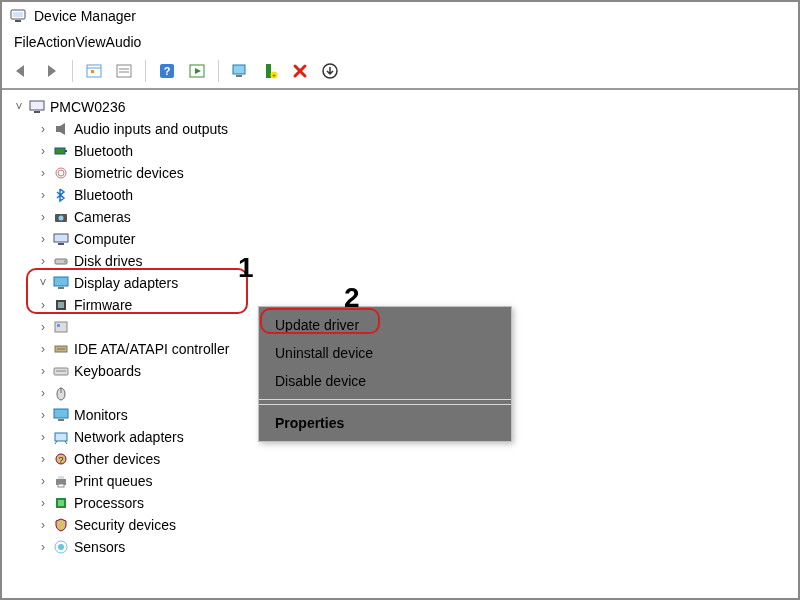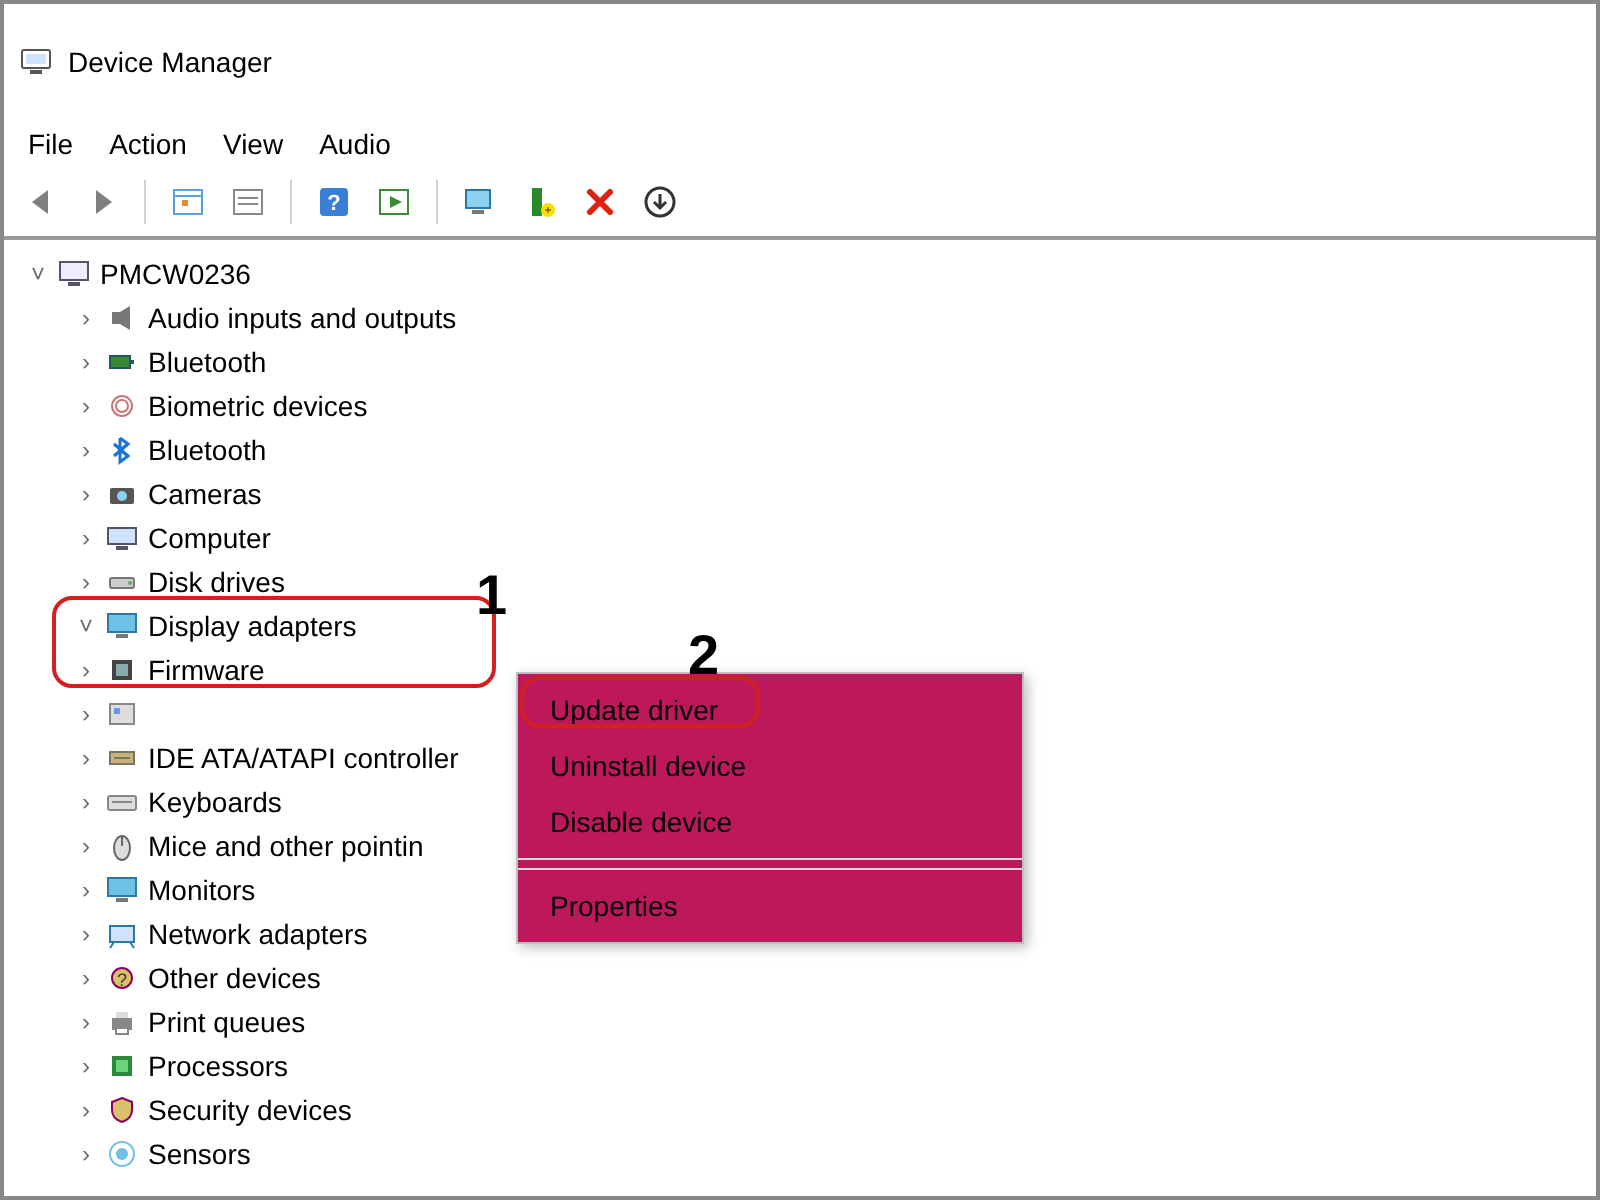--- a/index.html
+++ b/index.html
@@ -11,31 +11,31 @@
     color: #000;
     width: 800px;
     height: 600px;
     overflow: hidden;
     border: 2px solid #888;
   }
   
   .titlebar {
     display: flex;
     align-items: center;
-    padding: 21px 8px;
+    padding: 6px 8px;
     gap: 8px;
   }
   .titlebar .dm-icon {
     width: 16px; height: 16px;
     display: inline-flex; align-items: center; justify-content: center;
   }
   
   .menubar {
     display: flex;
-    gap: 18px;
+    gap: 0;
     padding: 4px 12px 6px 12px;
   }
   .menubar span { cursor: default; }
   
   .toolbar {
     display: flex;
     align-items: center;
     gap: 4px;
     padding: 2px 6px 4px 6px;
     border-bottom: 2px solid #9a9a9a;
@@ -85,34 +85,34 @@
     position: absolute;
     font-weight: 900;
     font-family: Impact, "Arial Black", sans-serif;
     font-size: 28px;
     color: #000;
     pointer-events: none;
   }
   
   .ctxmenu {
     position: absolute;
-    background: #be185d;
+    background: #737373;
     border: 1px solid #bfbfbf;
     box-shadow: 2px 2px 6px rgba(0,0,0,.25);
     padding: 4px 0;
     min-width: 254px;
   }
   .ctx-item {
     padding: 6px 16px;
     cursor: default;
   }
   .ctx-sep {
     height: 1px; background: #d8d8d8; margin: 4px 0;
   }
-  .ctx-item.bold { font-weight: 400; }
+  .ctx-item.bold { font-weight: 700; }
   
   svg { display: block; }
 </style>
 </head>
 <body>
 
 <div class="titlebar">
   <span class="dm-icon">
     <svg width="16" height="16" viewBox="0 0 16 16">
       <rect x="1" y="2" width="14" height="9" rx="1" fill="#fff" stroke="#555"></rect>
@@ -329,21 +329,20 @@
         <span class="lbl">Keyboards</span>
       </div>
       <div class="tree-node indent1">
         <span class="chev">›</span>
         <span class="tree-icon">
           <svg width="16" height="16" viewBox="0 0 16 16">
             <ellipse cx="8" cy="9" rx="4" ry="6" fill="#ddd" stroke="#666"></ellipse>
             <line x1="8" y1="3" x2="8" y2="8" stroke="#666"></line>
           </svg>
         </span>
-        <span class="lbl">Mice and other pointin</span>
       </div>
       <div class="tree-node indent1">
         <span class="chev">›</span>
         <span class="tree-icon">
           <svg width="16" height="16" viewBox="0 0 16 16">
             <rect x="1" y="2" width="14" height="9" fill="#6ec1e4" stroke="#2a77a8"></rect>
             <rect x="5" y="12" width="6" height="2" fill="#777"></rect>
           </svg>
         </span>
         <span class="lbl">Monitors</span>

